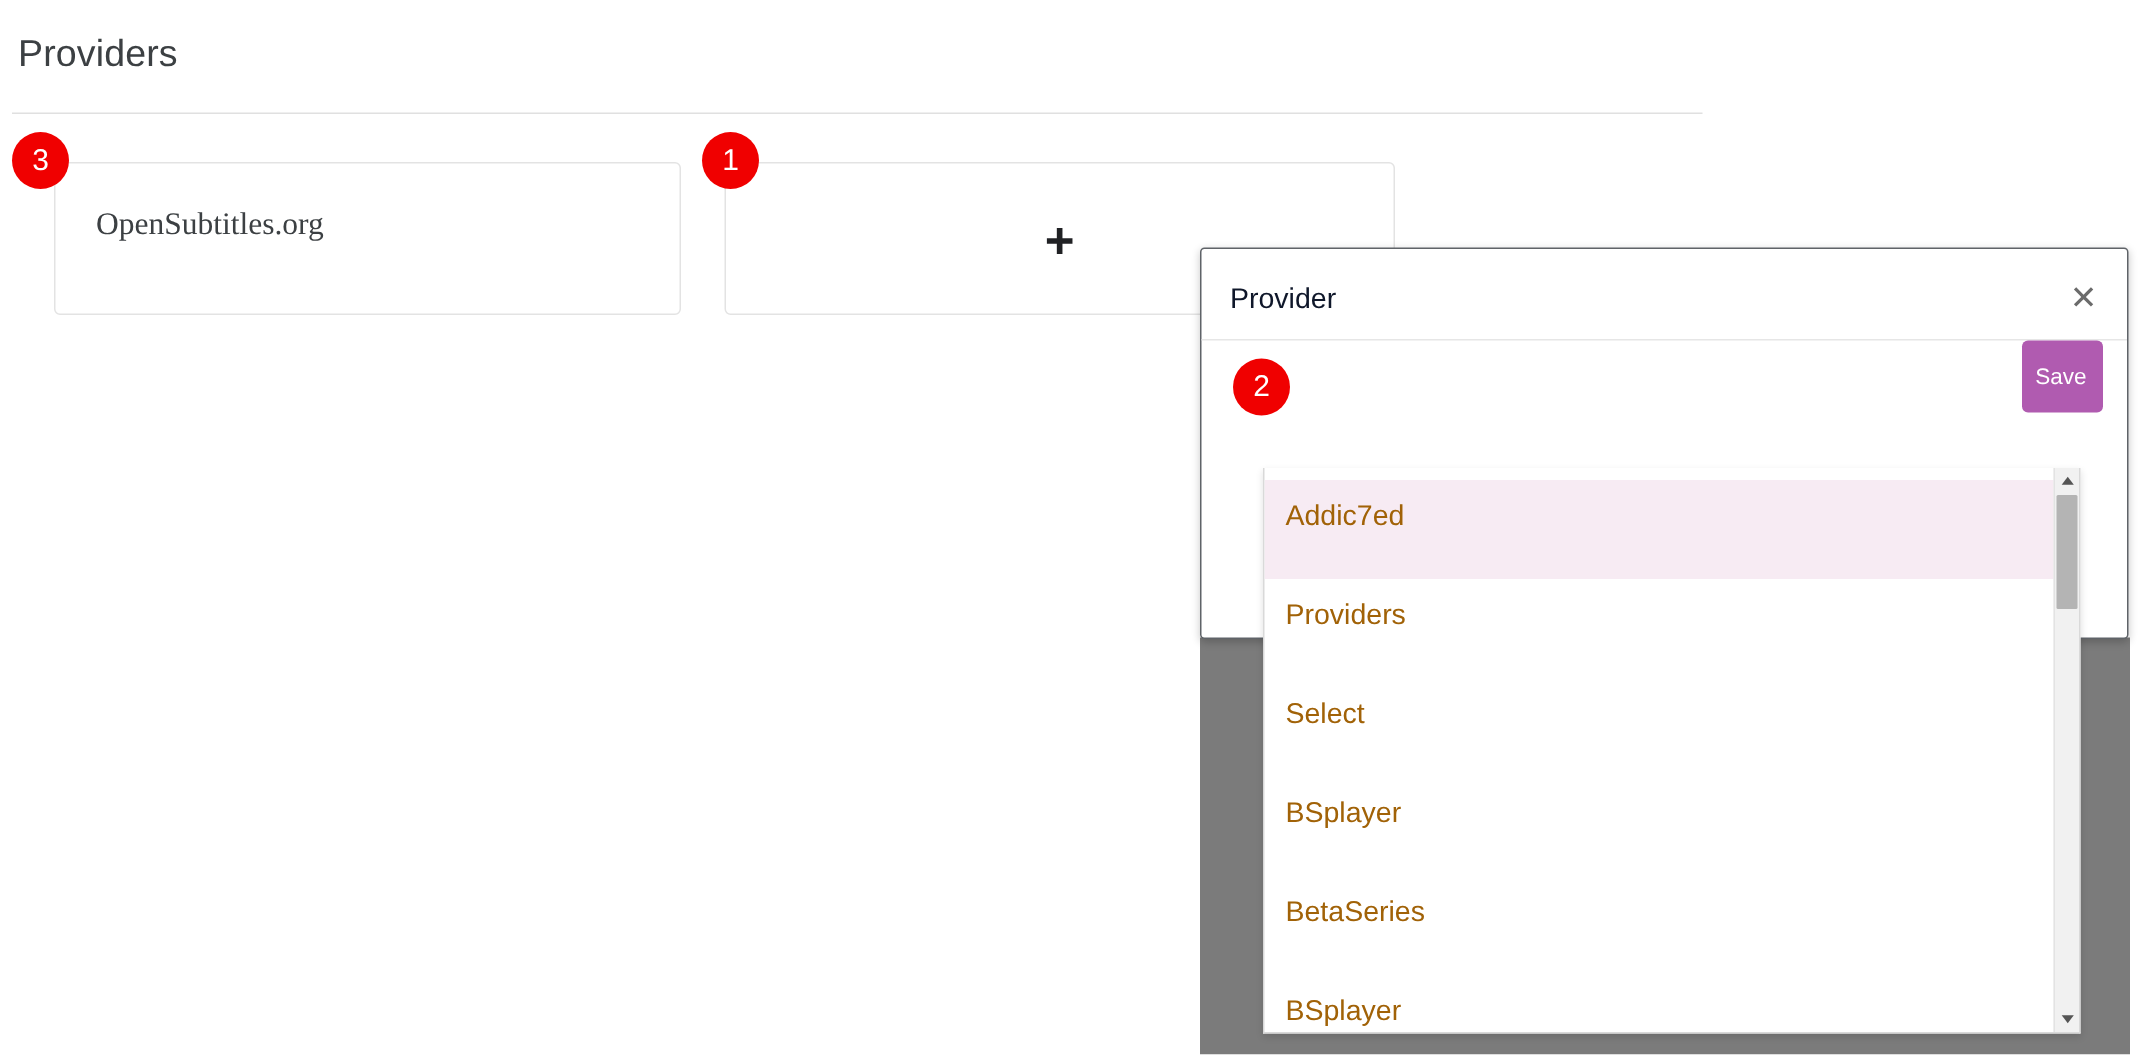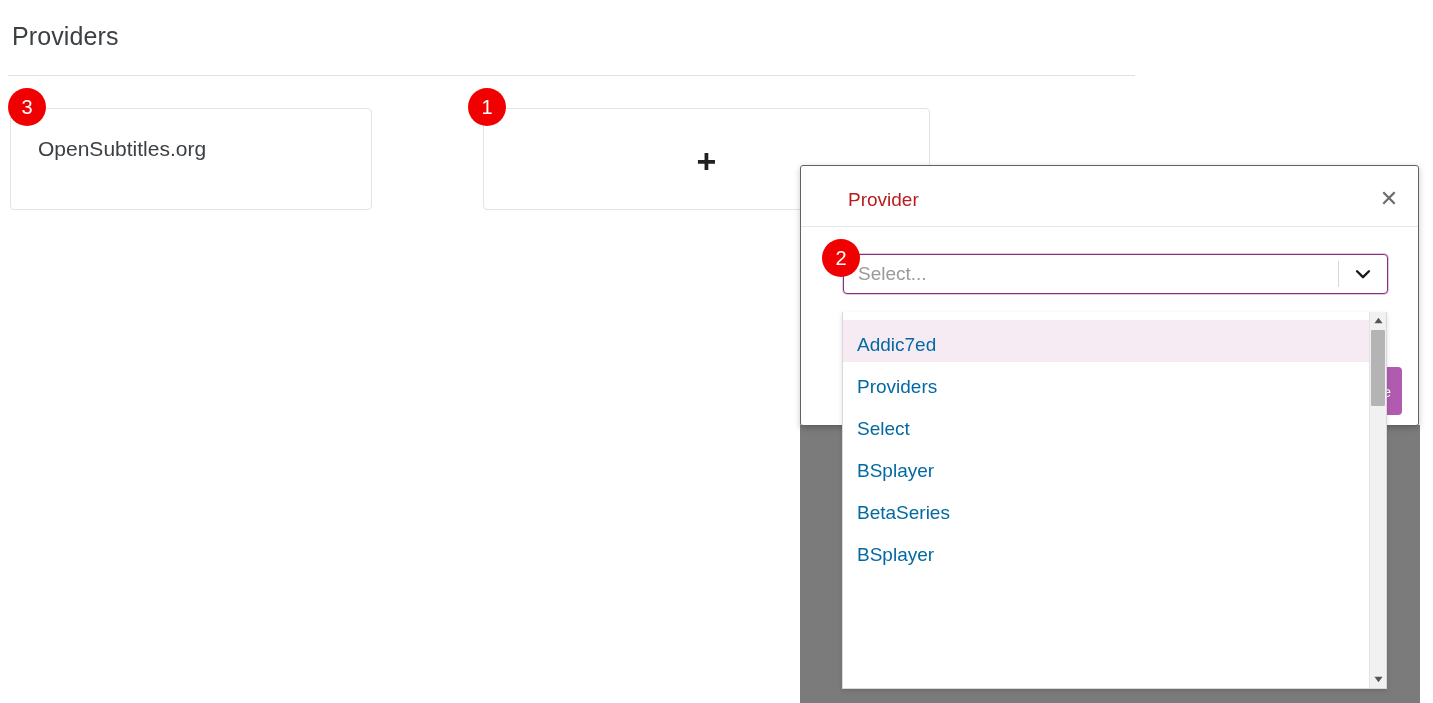--- a/index.html
+++ b/index.html
@@ -23,21 +23,21 @@
     position: absolute; left: 8px; top: 75px; width: 1127px; height: 1px;
     background: #e0e0e0;
   }
 
   
   .cards { position: absolute; left: 0; top: 108px; }
   .card {
     position: absolute; top: 0; height: 102px;
     border: 1px solid #e3e3e3; border-radius: 4px; background: #fff;
   }
-  .card-existing { left: 10px; width: 362px; }
+  .card-existing { left: 36px; width: 418px; font-family: Liberation Serif, serif; }
   .card-add      { left: 483px; width: 447px; }
   .card-label {
     position: absolute; left: 27px; top: 28px;
     font-size: 21px; color: #3c4043; font-weight: 400; white-space: nowrap;
   }
   .plus-icon {
     position: absolute; left: 0; right: 0; top: 35px;
     text-align: center; font-size: 34px; line-height: 34px;
     color: #202124; font-weight: 700;
   }
@@ -55,21 +55,21 @@
     background: #ffffff;
     border: 1px solid #5f6368;
     border-radius: 3px;
     box-shadow: 0 2px 6px rgba(0,0,0,.22);
   }
   .modal-header {
     position: relative; height: 61px; border-bottom: 1px solid #e6e6e6;
   }
   .modal-title {
     position: absolute; left: 19px; top: 23px;
-    font-size: 19px; color: #b91c1c; font-weight: 400; margin-left: 28px;
+    font-size: 19px; color: #0f172a; font-weight: 400;
   }
   .modal-close {
     position: absolute; right: 16px; top: 20px;
     width: 26px; height: 26px; cursor: pointer;
     display: flex; align-items: center; justify-content: center;
     color: #6b6b6b; font-size: 22px; line-height: 1;
     background: none; border: none; font-family: "Liberation Sans", sans-serif;
   }
   .modal-body { position: relative; height: 140px; }
   .modal-footer { position: relative; height: 58px; }
@@ -101,23 +101,23 @@
     border: 1px solid #d9d9d9;
     border-top: none;
     box-shadow: 0 2px 5px rgba(0,0,0,.12);
     overflow: hidden;
   }
   .dropdown-list {
     position: absolute; left: 0; top: 0; right: 17px; bottom: 0;
     padding-top: 8px;
   }
   .dd-option {
-    height: 42px; line-height: 50px;
+    height: 66px; line-height: 50px;
     padding-left: 14px;
-    font-size: 19px; color: #0369a1; font-weight: 400;
+    font-size: 19px; color: #a16207; font-weight: 400;
     white-space: nowrap; cursor: pointer;
   }
   .dd-option.is-highlighted { background: #f7ebf3; }
 
   
   .dd-scrollbar {
     position: absolute; right: 0; top: 0; bottom: 0;
     width: 17px; background: #f1f1f1;
     border-left: 1px solid #e3e3e3;
   }
@@ -173,31 +173,20 @@
   </div>
 
   <div class="backdrop"></div>
 
   <div class="modal">
     <div class="modal-header">
       <div class="modal-title">Provider</div>
       <button class="modal-close">✕</button>
     </div>
 
-    <div class="modal-body">
-      <div class="select-control">
-        <div class="select-placeholder">Select...</div>
-        <div class="select-divider"></div>
-        <div class="select-arrow">
-          <svg width="22" height="22" viewBox="0 0 24 24" aria-hidden="true">
-            <path d="M5.5 9 L12 15.5 L18.5 9" fill="none" stroke="#1a1a1a" stroke-width="2.6" stroke-linecap="round" stroke-linejoin="round"></path>
-          </svg>
-        </div>
-      </div>
-    </div>
 
     <div class="modal-footer">
       <button class="save-button">Save</button>
     </div>
   </div>
 
   <div class="dropdown">
     <div class="dropdown-list">
       <div class="dd-option is-highlighted">Addic7ed</div>
       <div class="dd-option">Providers</div>

